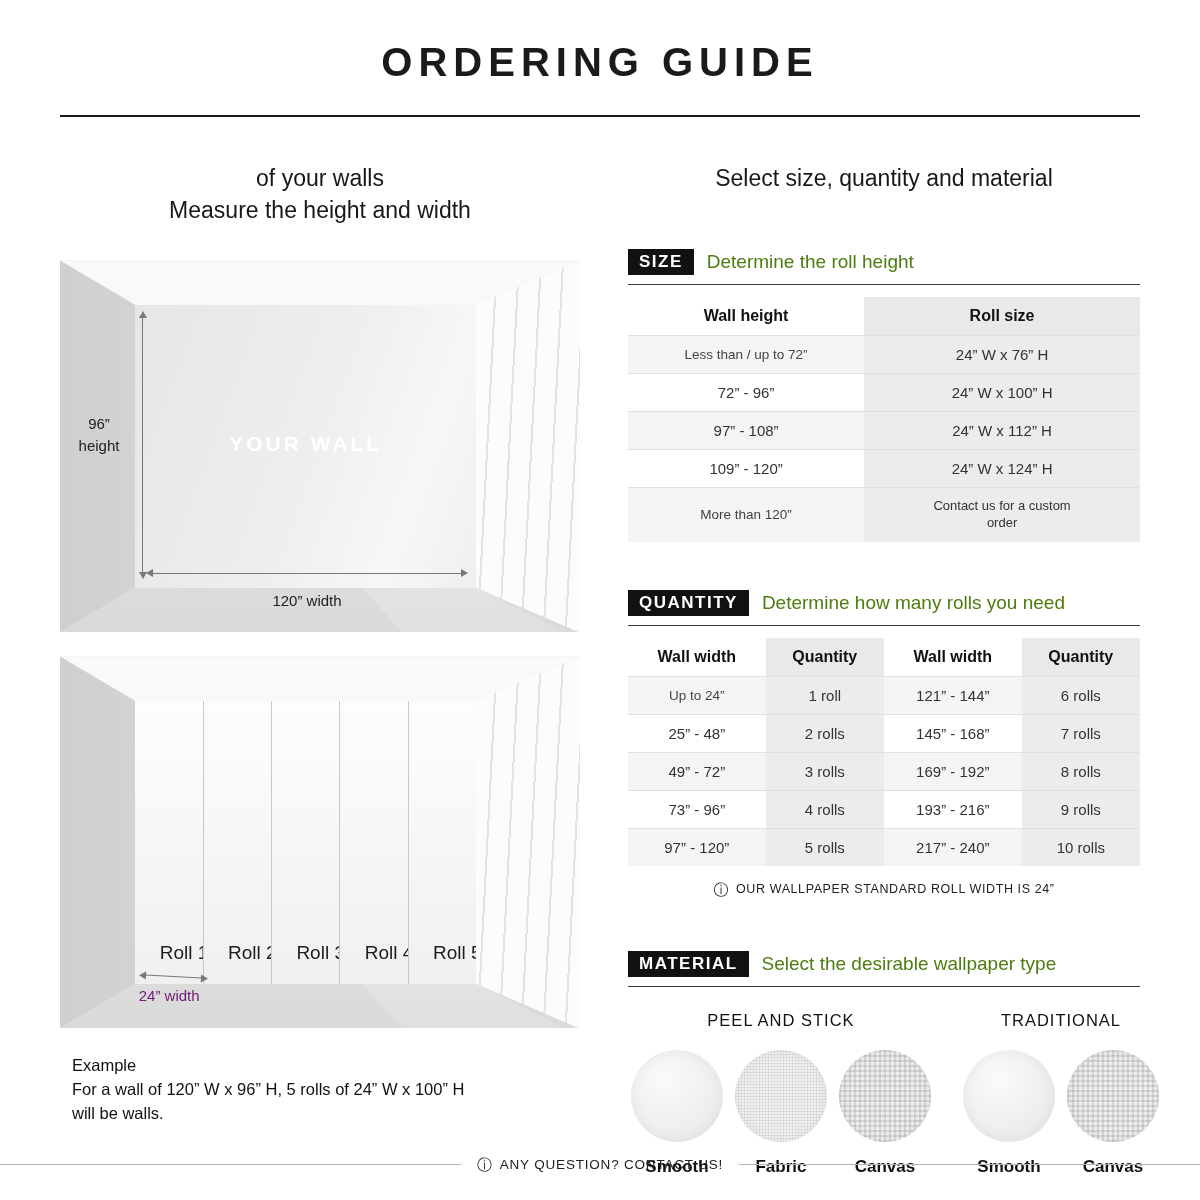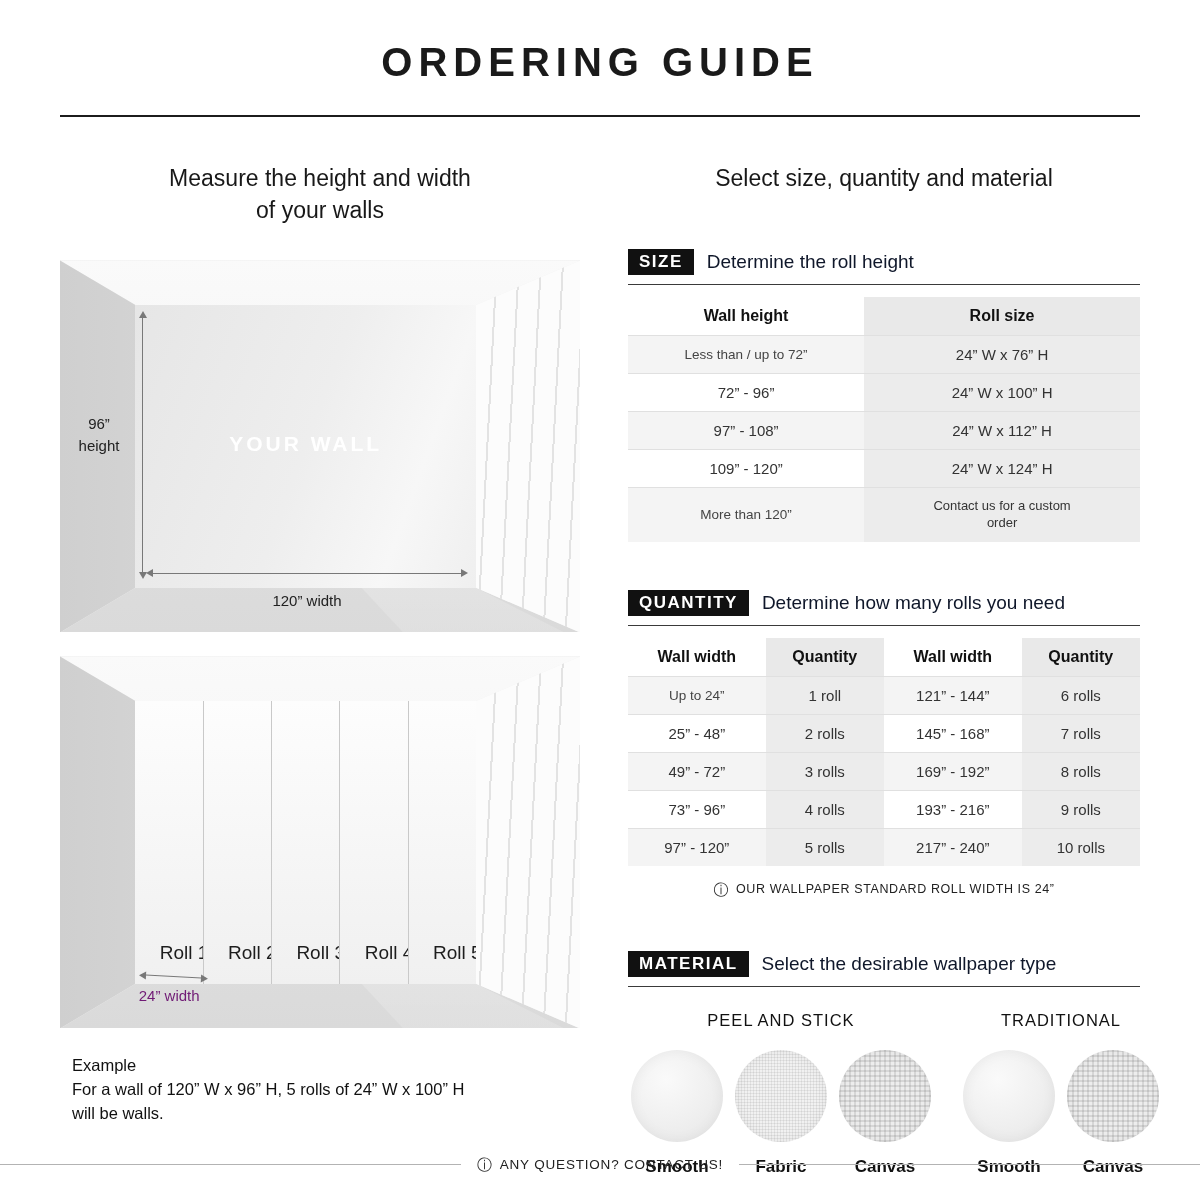--- a/index.html
+++ b/index.html
@@ -64,21 +64,21 @@
   .example { margin:26px 0 0 12px; font-size:16.5px; line-height:1.45; color:#111; }
 
   
   .sec-size { margin-top:54px; }
   .sec-quantity { margin-top:48px; }
   .sec-material { margin-top:54px; }
   .badge-row { display:flex; align-items:center; gap:13px; padding-bottom:9px;
                border-bottom:1.5px solid #3a3a3a; }
   .badge { background:#111; color:#fff; font-weight:bold; font-size:17px; letter-spacing:1.5px;
            padding:3px 11px; }
-  .badge-title { font-size:19px; color:#0f172a; }
+  .badge-title { font-size:19px; color:#4d7c0f; }
 
   table { width:100%; border-collapse:collapse; table-layout:fixed; margin-top:12px; }
   th { font-size:16px; font-weight:bold; color:#111; padding:10px 4px; text-align:center; }
   td { font-size:15px; color:#333; padding:10px 4px; text-align:center; border-top:1px solid #e0e0e0; }
 
   .size-table th:nth-child(1), .size-table td:nth-child(1) { width:46%; }
   .size-table th:nth-child(2), .size-table td:nth-child(2) { width:54%; }
   .size-table th:nth-child(2) { background:#e9e9e9; }
   .size-table td:nth-child(2) { background:#ececec; }
   .size-table tbody tr:nth-child(odd) td:nth-child(1) { background:#f4f4f4; }
@@ -126,22 +126,22 @@
 
 <div class="page">
 
   <h1 class="title">ORDERING GUIDE</h1>
   <div class="top-rule"></div>
 
   <div class="main">
 
     <div class="col-left">
       <h2 class="section-heading">
+        <span class="blk">of your walls</span>
         <span class="blk">Measure the height and width</span>
-        <span class="blk">of your walls</span>
       </h2>
 
       <div class="room">
         <div class="ceiling"></div>
         <div class="left-wall"></div>
         <div class="floor"></div>
         <div class="floor-light"></div>
         <div class="back-wall"></div>
         <div class="window-wall"></div>
         <div class="dim-v">

